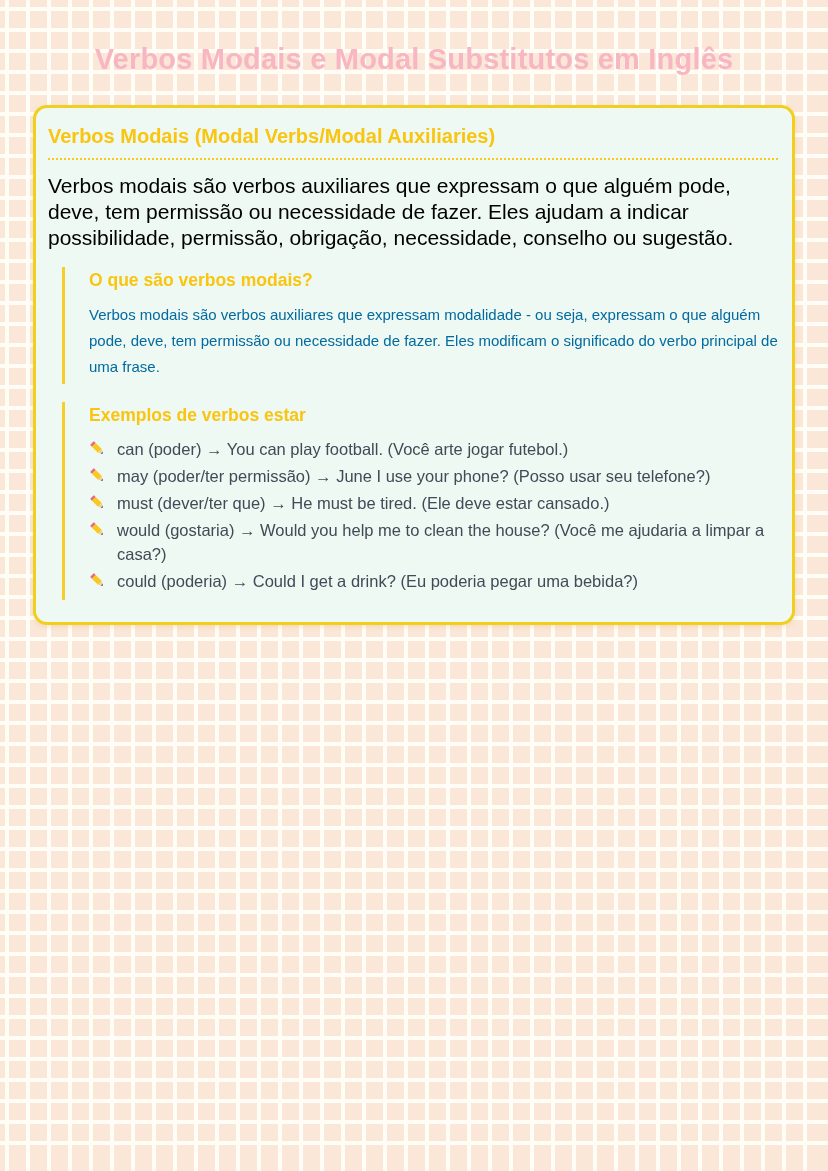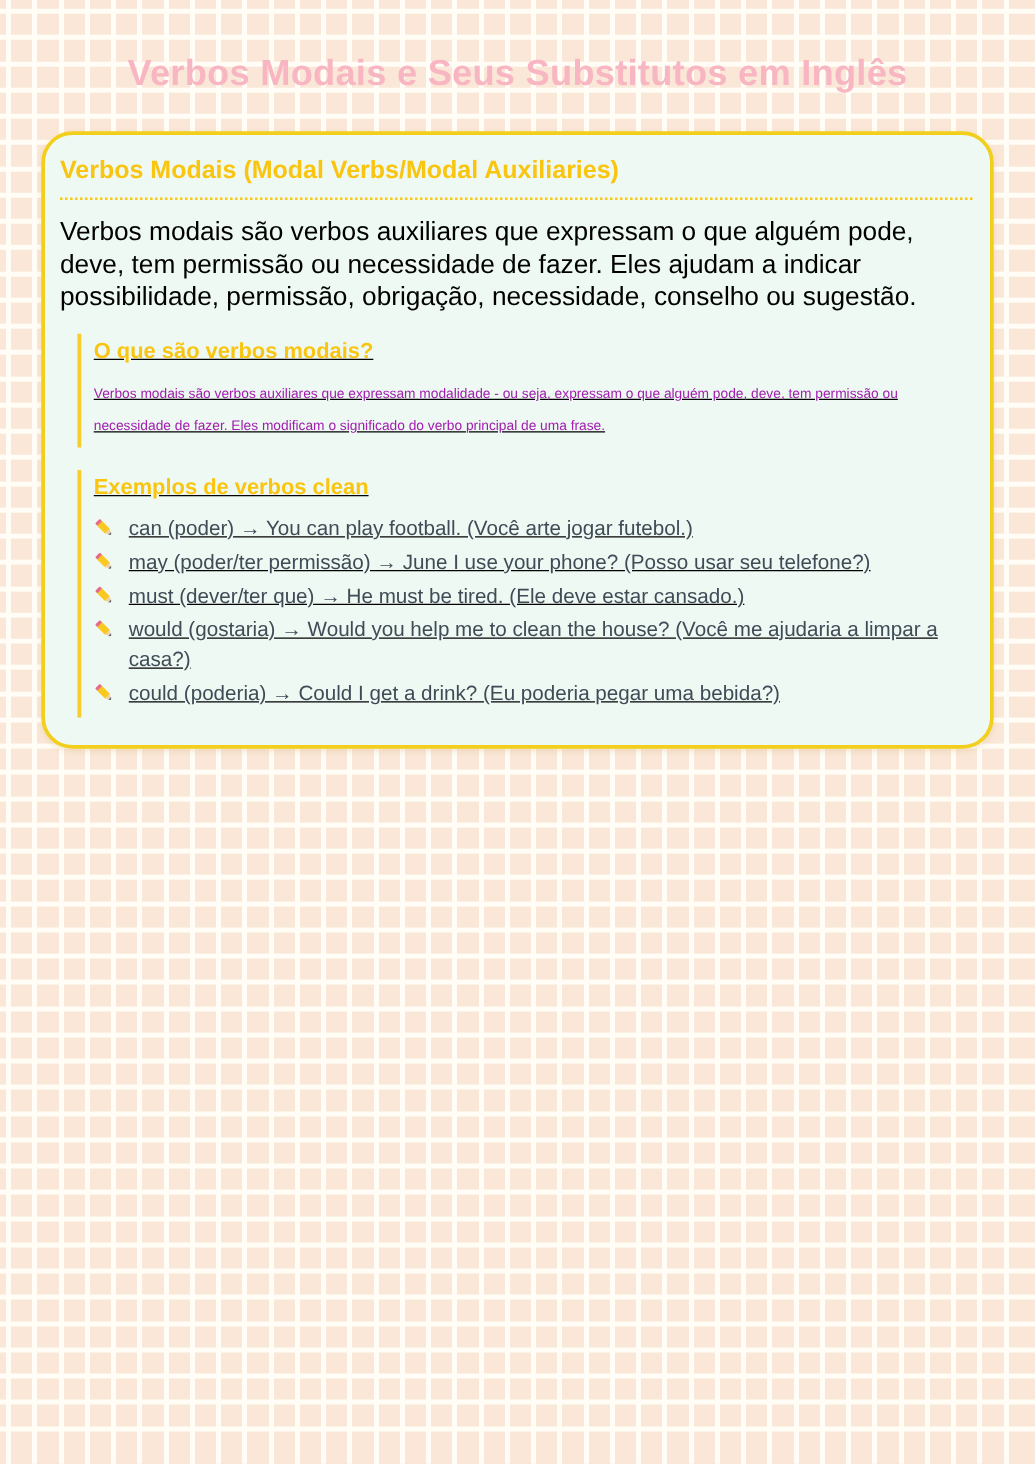--- a/index.html
+++ b/index.html
@@ -28,21 +28,21 @@
     font-weight: 700;
     color: #f8b6c2;
     letter-spacing: 0.2px;
   }
 
   .card {
     width: 762px;
     margin: 28px auto 0 auto;
     background: #edf9f2;
     border: 3px solid #f2cf1d;
-    border-radius: 25px;
+    border-radius: 14px;
     padding: 15px 14px 22px 12px;
     box-shadow: 0 2px 4px rgba(220,180,120,0.25);
   }
 
   .card-heading {
     font-size: 20px;
     line-height: 26px;
     font-weight: 700;
     color: #f9c511;
     padding-bottom: 9px;
@@ -53,38 +53,37 @@
     margin-top: 13px;
     margin-bottom: 16px;
     font-size: 21px;
     line-height: 26px;
     color: #000000;
   }
 
   .subsection {
     margin-left: 14px;
     border-left: 3px solid #f6cd2a;
-    padding: 2px 0 4px 10px;
-    text-decoration: underline;
+    padding: 2px 0 4px 24px;
   }
 
   .subsection + .subsection { margin-top: 18px; }
 
   .subsection-heading {
     font-size: 17.5px;
     line-height: 23px;
     font-weight: 700;
     color: #f9c511;
     margin-bottom: 10px;
   }
 
   .subsection-body {
-    font-size: 11px;
+    font-size: 15px;
     line-height: 26px;
-    color: #a21caf;
+    color: #0369a1;
   }
 
   .modal-list {
     list-style: none;
     margin-top: 10px;
   }
 
   .modal-list li {
     display: flex;
     align-items: flex-start;
@@ -101,35 +100,35 @@
     height: 18px;
     margin-top: 3px;
   }
   .pencil svg { display: block; width: 18px; height: 18px; }
 
   .li-text { flex: 1 1 auto; }
 </style>
 </head>
 <body>
 
-<h1 class="page-title">Verbos Modais e Seus Substitutos em Inglês</h1>
+<h1 class="page-title">Verbos Modais e Modal Substitutos em Inglês</h1>
 
 <div class="card">
 
   <h2 class="card-heading">Verbos Modais (Modal Verbs/Modal Auxiliaries)</h2>
 
   <p class="card-intro">Verbos modais são verbos auxiliares que expressam o que alguém pode, deve, tem permissão ou necessidade de fazer. Eles ajudam a indicar possibilidade, permissão, obrigação, necessidade, conselho ou sugestão.</p>
 
   <div class="subsection">
     <h3 class="subsection-heading">O que são verbos modais?</h3>
     <p class="subsection-body">Verbos modais são verbos auxiliares que expressam modalidade - ou seja, expressam o que alguém pode, deve, tem permissão ou necessidade de fazer. Eles modificam o significado do verbo principal de uma frase.</p>
   </div>
 
   <div class="subsection">
-    <h3 class="subsection-heading">Exemplos de verbos clean</h3>
+    <h3 class="subsection-heading">Exemplos de verbos estar</h3>
 
     <ul class="modal-list">
       <li>
         <span class="pencil">
           <svg viewBox="0 0 20 20" aria-hidden="true">
               <g transform="rotate(45 10 10)">
                 <rect x="0.5" y="7" width="3.2" height="6" rx="1" fill="#e66a8a"></rect>
                 <rect x="3.4" y="7" width="9.6" height="6" fill="#fac81e"></rect>
                 <polygon points="13,7 13,13 17.6,10" fill="#f0cfa0"></polygon>
                 <polygon points="15.9,8.1 17.6,10 15.9,11.9" fill="#5b6670"></polygon>

